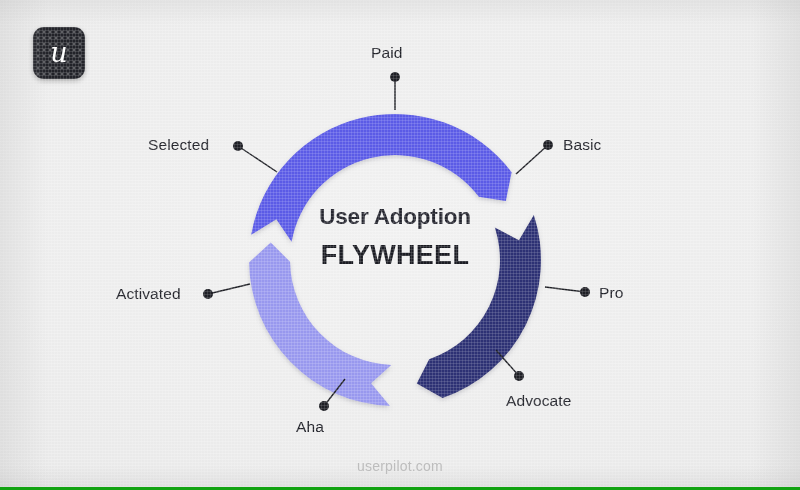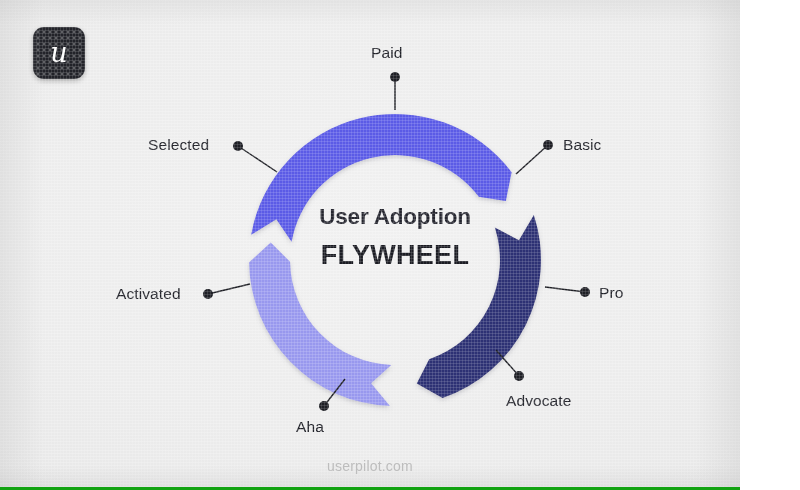--- a/index.html
+++ b/index.html
@@ -8,21 +8,21 @@
   }
   body {
     width: 800px;
     height: 490px;
     overflow: hidden;
     font-family: "Liberation Sans", sans-serif;
     background: #ffffff;
   }
   #canvas {
     position: relative;
-    width: 740px;
+    width: 800px;
     height: 490px;
     background:
       radial-gradient(ellipse 90% 80% at 50% 45%, #f2f2f2 0%, #eeeeee 55%, #e8e8e8 100%);
     overflow: hidden;
   }
   
   #grain {
     position: absolute;
     inset: 0;
     pointer-events: none;

